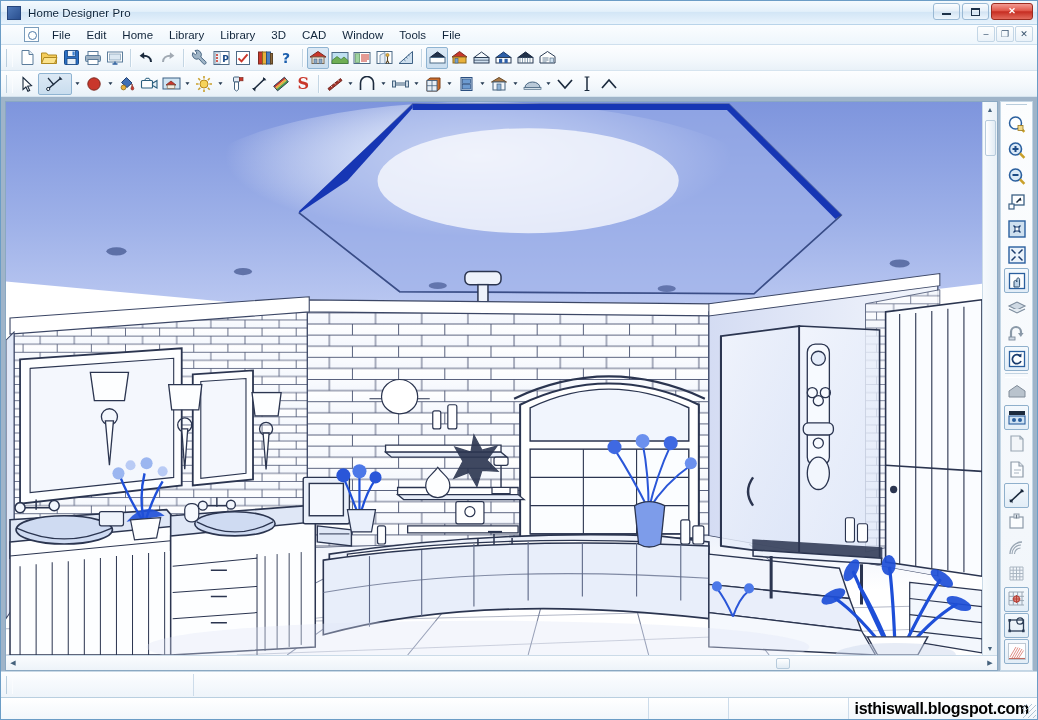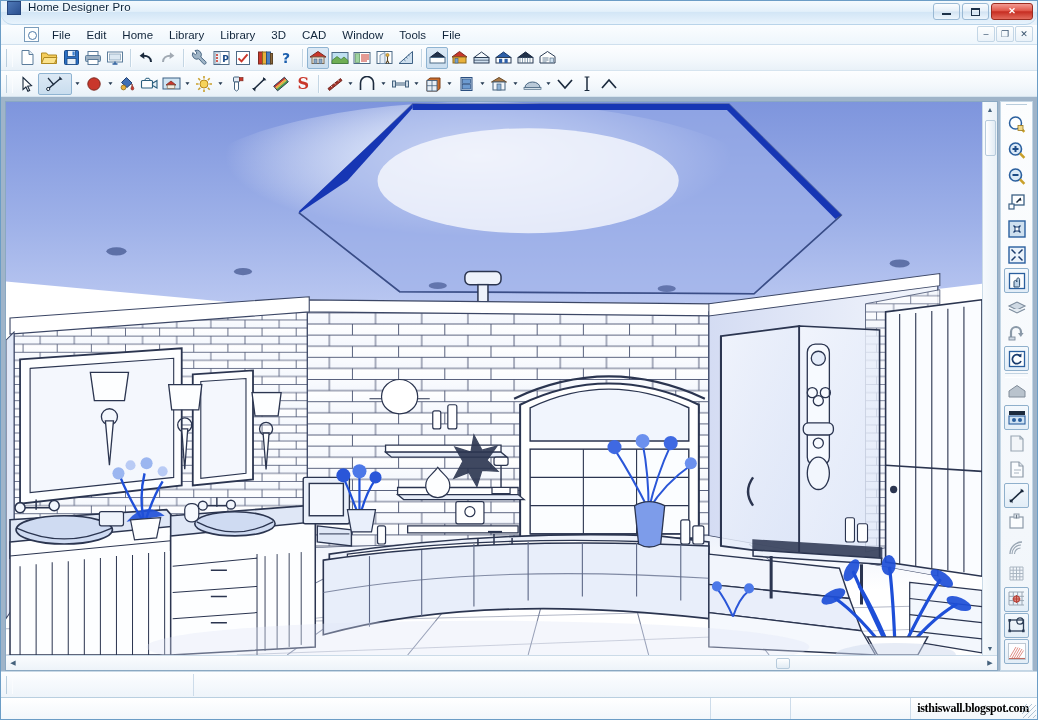--- a/index.html
+++ b/index.html
@@ -20,23 +20,22 @@
     border: 1px solid #6b9dc6;
     display: flex; flex-direction: column;
   }
 
   
   #titlebar {
     position: relative;
     height: 24px; flex: 0 0 24px;
     background: linear-gradient(180deg,#f4fafe 0%, #e3f0fa 45%, #d3e6f6 50%, #e8f3fc 100%);
     border-bottom: 1px solid #b9d4ea;
-    display: flex; 
+    display: flex; align-items: center;
     padding-left: 6px;
-    border-radius: 12px;
   }
   #titlebar .winicon {
     width: 14px; height: 14px;
     background: linear-gradient(135deg,#4f79b8,#2a4f8f);
     border: 1px solid #25457c;
     margin-right: 7px;
     flex: 0 0 14px;
   }
   #titlebar .title-text {
     font-size: 11.5px; color: #0b2239;
@@ -252,22 +251,22 @@
     height: 100%; display:flex; align-items:center;
     padding: 0 6px; border-right: 1px solid #cddcea;
     white-space: nowrap; overflow: hidden;
   }
   #statusbar .sp.msg { flex: 1 1 auto; }
   #statusbar .sp.p2 { width: 80px; }
   #statusbar .sp.p3 { width: 120px; }
   #statusbar .sp.wm {
     flex: 0 0 auto; border-right: none; margin-left: auto;
     padding-right: 8px;
-    font-family: Liberation Serif, serif;
-    font-size: 12px; font-weight: bold; color: #000;
+    font-family: Liberation Sans, sans-serif;
+    font-size: 16px; font-weight: bold; color: #000;
     letter-spacing: -0.3px;
   }
   #resize-grip {
     position:absolute; right:1px; bottom:1px; width:14px; height:14px;
     background:
       linear-gradient(135deg, transparent 46%, #9fb6c9 46%, #9fb6c9 54%, transparent 54%) 0 0/5px 5px repeat;
     opacity:.8;
   }
 </style>
 </head>

